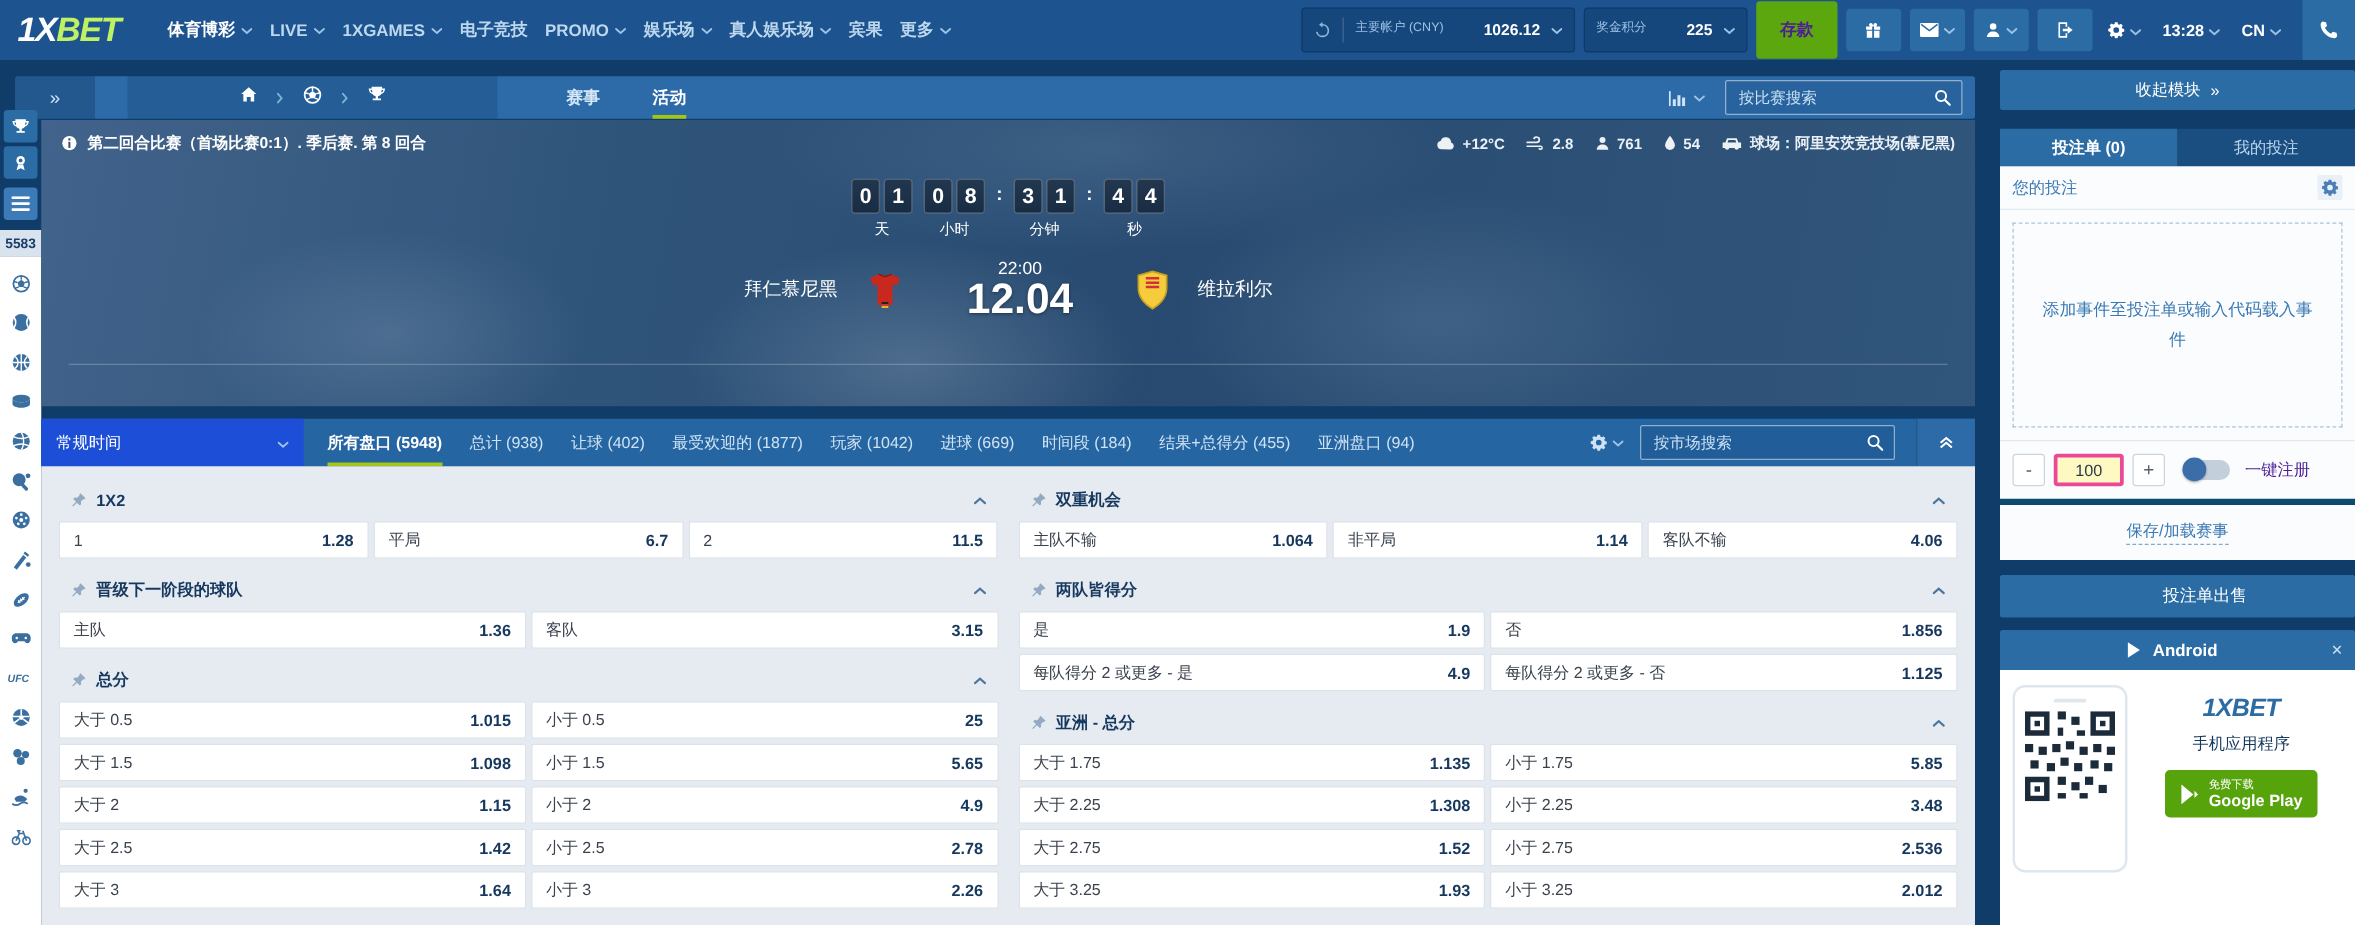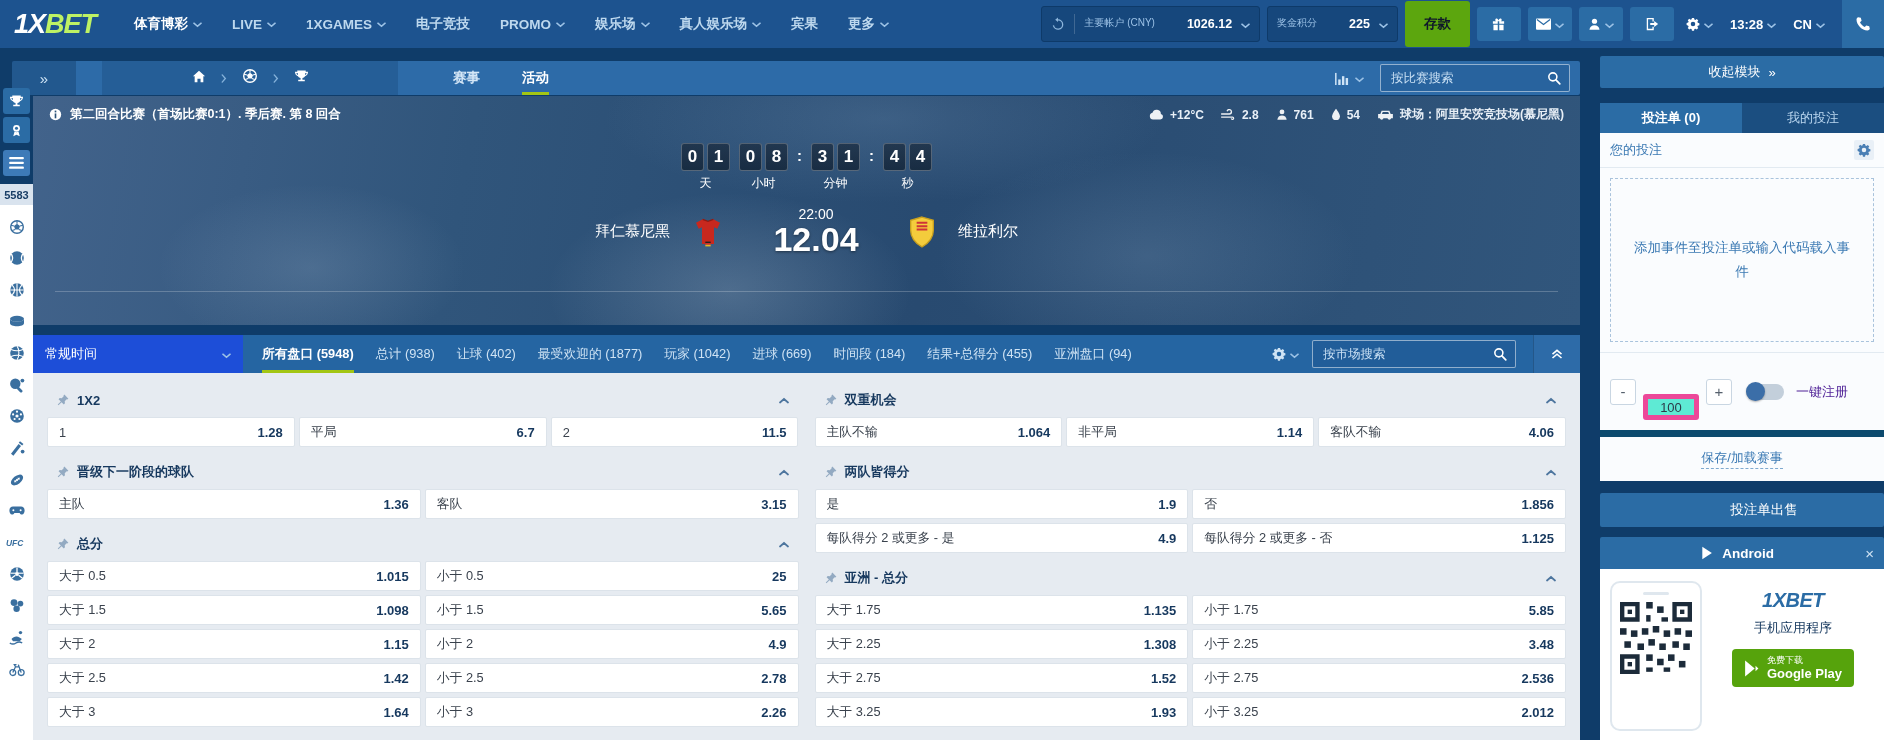--- a/index.html
+++ b/index.html
@@ -4,33 +4,33 @@
 <style>
   html,body{margin:0;padding:0;}
   body{width:1884px;height:740px;overflow:hidden;position:relative;background:#0f3c69;
        font-family:"Liberation Sans","DejaVu Sans",sans-serif;-webkit-font-smoothing:antialiased;}
   .icon{display:inline-flex;align-items:center;justify-content:center;line-height:0;}
   input{font-family:inherit;}
   
   .topnav{height:48px;background:#1d538f;display:flex;align-items:center;padding-left:14px;position:relative;z-index:5;}
   .logo{font-style:italic;font-weight:800;font-size:27px;letter-spacing:-1px;color:#fff;margin-right:38px;cursor:pointer;white-space:nowrap;}
   .logo .lt2{color:#bef264;}
-  .nav-menu{display:flex;gap:30px;align-items:center;}
+  .nav-menu{display:flex;gap:14px;align-items:center;}
   .nav-item{color:#bdd8ee;font-size:13.5px;font-weight:700;display:flex;gap:5px;align-items:center;cursor:pointer;white-space:nowrap;}
   .nav-item.active{color:#fff;}
   .nav-item .icon{color:#9cc2e6;margin-top:2px;}
   .nav-right{margin-left:auto;display:flex;align-items:center;gap:7px;height:100%;}
   .acct-box{display:flex;align-items:center;background:#16477c;border:1px solid #0e3a69;border-radius:3px;height:34px;padding:0 9px;gap:9px;cursor:pointer;}
   .acct-sep{width:1px;height:20px;background:rgba(255,255,255,.18);}
   .acct-col{display:flex;flex-direction:row;line-height:1.2;min-width:86px;gap:32px;}
   .acct-label{font-size:10px;color:#9cc2e6;white-space:nowrap;}
   .acct-value{font-size:12.5px;font-weight:700;color:#fff;}
   .refresh-btn{color:#8db6dc;cursor:pointer;display:flex;}
   .chev{color:#9cc2e6;}
-  .deposit-btn{background:#5ca60e;color:#0f172a;font-weight:700;font-size:13.5px;height:16px;padding:15px 19px;border-radius:3px;display:flex;align-items:center;cursor:pointer;}
+  .deposit-btn{background:#5ca60e;color:#4c1d95;font-weight:700;font-size:13.5px;height:16px;padding:15px 19px;border-radius:3px;display:flex;align-items:center;cursor:pointer;}
   .nav-ibox{min-width:36px;height:34px;background:#2b6ca5;border-radius:3px;display:flex;align-items:center;justify-content:center;color:#fff;gap:4px;cursor:pointer;padding:0 4px;}
   .nav-plain{display:flex;align-items:center;gap:4px;color:#fff;font-weight:700;font-size:13px;cursor:pointer;padding:0 5px;white-space:nowrap;}
   .phone-box{width:42px;height:48px;background:#2b6ca5;display:flex;align-items:center;justify-content:center;color:#fff;margin-left:5px;cursor:pointer;}
   
   .page{position:relative;height:692px;}
   
   .toolbar{position:absolute;left:12px;top:13px;width:1568px;height:34px;background:#2d6ba8;border-radius:2px;display:flex;align-items:stretch;}
   .tb-collapse{width:64px;background:rgba(8,38,76,.28);display:flex;align-items:center;justify-content:center;color:#cfe4f6;font-size:15px;cursor:pointer;border-radius:2px 0 0 2px;}
   .tb-crumbs{width:296px;margin-left:26px;background:rgba(8,38,76,.18);display:flex;align-items:center;justify-content:center;gap:15px;color:#fff;}
   .crumb{cursor:pointer;color:#fff;}
@@ -108,25 +108,25 @@
   .bs-tab{flex:1;display:flex;align-items:center;justify-content:center;font-size:13px;cursor:pointer;}
   .bs-tab.active{background:#2b6ca5;color:#fff;font-weight:700;}
   .bs-tab:not(.active){background:#1b4e80;color:#b9d6ef;}
   .bs-panel{background:#fafcfe;display:flex;flex-direction:column;flex:none;}
   .bs-yourbets{height:34px;display:flex;align-items:center;justify-content:space-between;padding:0 10px;border-bottom:1px solid #e2eaf1;}
   .yb-label{color:#3b79b3;font-size:13px;}
   .yb-gear{width:20px;height:20px;background:#e9f0f7;border-radius:2px;display:flex;align-items:center;justify-content:center;color:#4a7fb5;cursor:pointer;}
   .bs-empty{margin:10px;border:1px dashed #a9c3dc;min-height:146px;display:flex;align-items:center;justify-content:center;text-align:center;color:#3b79b3;font-size:13.5px;line-height:1.8;padding:8px 22px;}
   .bs-stepper{display:flex;align-items:center;gap:7px;padding:10px;border-top:1px solid #e2eaf1;}
   .st-btn{width:26px;height:26px;background:#fff;border:1px solid #c9d6e2;border-radius:3px;display:flex;align-items:center;justify-content:center;color:#55606c;font-size:15px;cursor:pointer;box-sizing:border-box;}
-  .st-val{width:56px;height:26px;background:#5eead4;border:5px solid #ec4899;border-radius:3px;display:flex;align-items:center;justify-content:center;color:#2c3a48;font-size:13px;box-sizing:border-box;margin-top:31px;}
+  .st-val{width:56px;height:26px;background:#fef9c3;border:3px solid #ec4899;border-radius:3px;display:flex;align-items:center;justify-content:center;color:#2c3a48;font-size:13px;box-sizing:border-box;}
   .toggle{width:38px;height:16px;background:#c3cfdb;border-radius:9px;position:relative;margin-left:7px;cursor:pointer;flex:none;}
   .toggle-knob{position:absolute;left:0;top:-2px;width:19px;height:19px;background:#3b6ea8;border-radius:50%;box-shadow:0 1px 2px rgba(0,0,0,.3);}
   .st-label{color:#4c1d95;font-size:13px;margin-left:5px;white-space:nowrap;}
-  .bs-saveload{padding:12px;display:flex;justify-content:center;border-top:7px solid #0c4a6e;}
+  .bs-saveload{padding:12px;display:flex;justify-content:center;border-top:5px solid #0c4a6e;}
   .sl-link{color:#3b79b3;font-size:13px;border-bottom:1px dashed #7fa9cf;cursor:pointer;padding-bottom:1px;}
   .sell-btn{margin-top:12px;height:34px;background:#2b6ca5;border-radius:2px;color:#fff;display:flex;align-items:center;justify-content:center;font-size:13.5px;cursor:pointer;flex:none;padding-left:44px;}
   .android-bar{margin-top:10px;height:32px;background:#2b6ca5;border-radius:2px 2px 0 0;display:flex;align-items:center;padding:0 10px;color:#fff;flex:none;}
   .ab-center{flex:1;display:flex;justify-content:center;gap:9px;align-items:center;font-weight:700;font-size:13.5px;}
   .ab-close{color:#cfe3f4;cursor:pointer;font-size:15px;line-height:1;}
   .app-panel{background:#fff;flex:1;display:flex;padding:12px 10px;gap:10px;}
   .phone{width:92px;height:150px;border:2px solid #dfe7ee;border-radius:10px;display:flex;flex-direction:column;align-items:center;padding:9px 0 6px;gap:7px;box-sizing:border-box;flex:none;}
   .phone-speaker{width:26px;height:3px;background:#dfe7ee;border-radius:2px;}
   .app-right{flex:1;display:flex;flex-direction:column;align-items:center;gap:7px;padding-top:8px;}
   .app-brand{font-style:italic;font-weight:800;font-size:20px;color:#2b6ca5;letter-spacing:-0.5px;}

